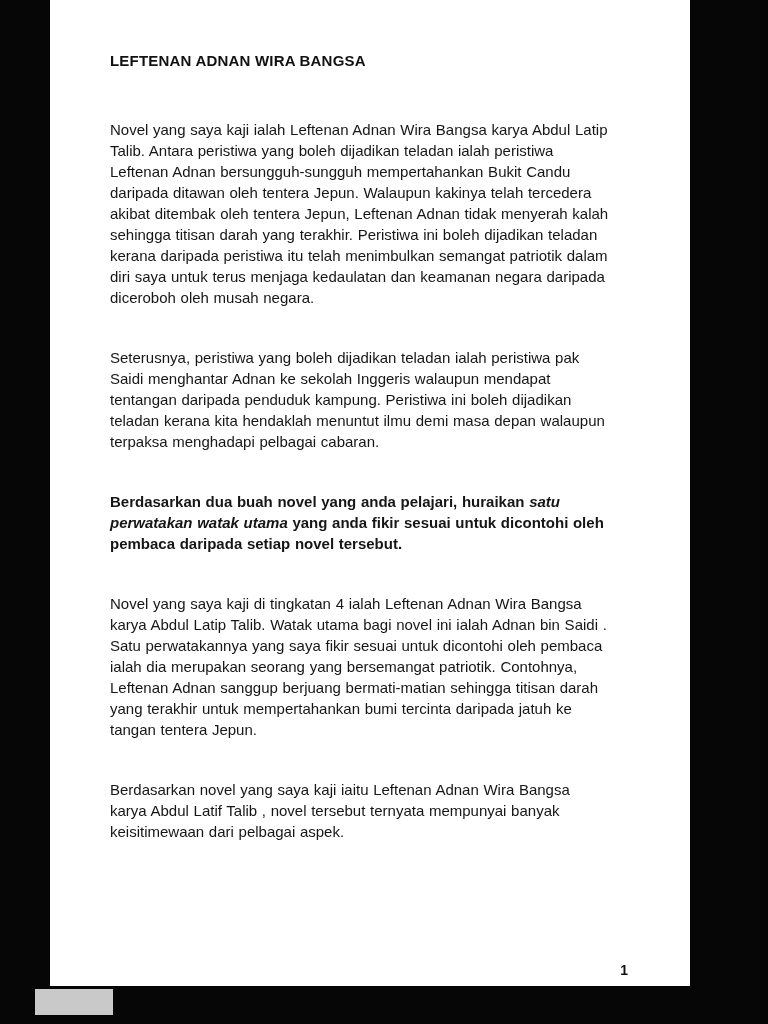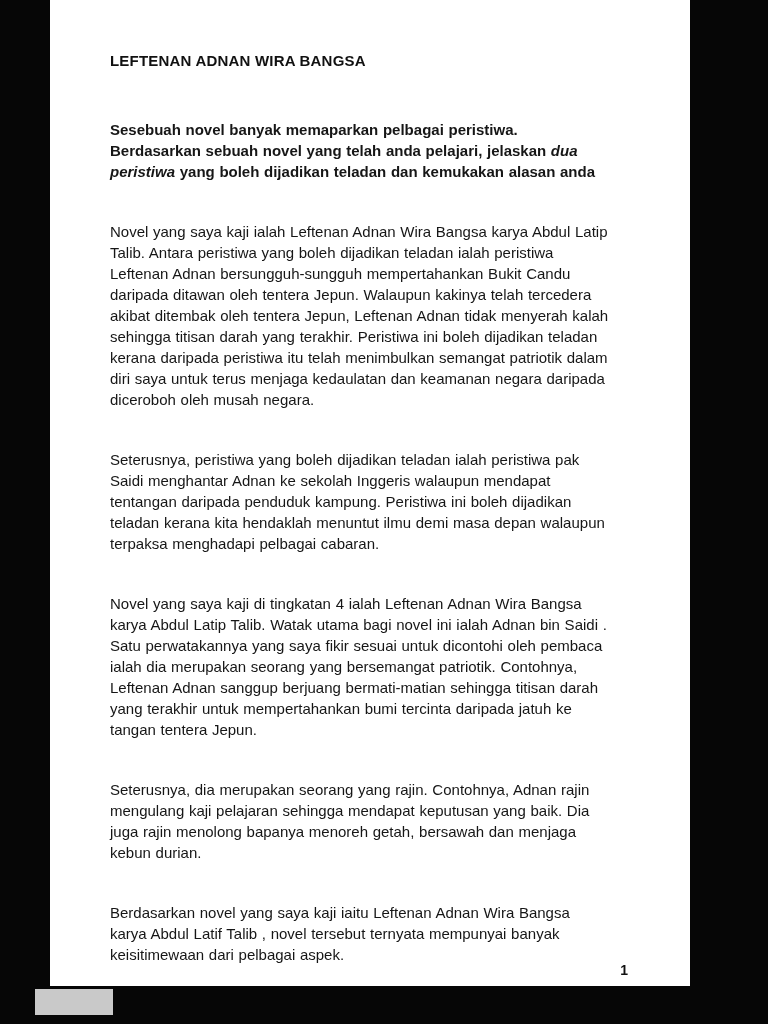--- a/index.html
+++ b/index.html
@@ -70,24 +70,23 @@
     background: #c9c9c9;
   }
 </style>
 </head>
 <body>
 
 <div class="page">
   <div class="content">
     <h1 class="doc-title">LEFTENAN ADNAN WIRA BANGSA</h1>
     <div id="blocks">
-        <p class="block question"><span>Sesebuah novel banyak memaparkan pelbagai peristiwa. Berdasarkan sebuah novel yang telah anda pelajari, jelaskan </span><span class="italic">dua peristiwa</span><span> yang boleh dijadikan teladan dan kemukakan alasan anda</span></p>
         <p class="block body"><span>Novel yang saya kaji ialah Leftenan Adnan Wira Bangsa karya Abdul Latip Talib. Antara peristiwa yang boleh dijadikan teladan ialah peristiwa Leftenan Adnan bersungguh-sungguh mempertahankan Bukit Candu daripada ditawan oleh tentera Jepun. Walaupun kakinya telah tercedera akibat ditembak oleh tentera Jepun, Leftenan Adnan tidak menyerah kalah sehingga titisan darah yang terakhir. Peristiwa ini boleh dijadikan teladan kerana daripada peristiwa itu telah menimbulkan semangat patriotik dalam diri saya untuk terus menjaga kedaulatan dan keamanan negara daripada diceroboh oleh musah negara.</span></p>
         <p class="block body"><span>Seterusnya, peristiwa yang boleh dijadikan teladan ialah peristiwa pak Saidi menghantar Adnan ke sekolah Inggeris walaupun mendapat tentangan daripada penduduk kampung. Peristiwa ini boleh dijadikan teladan kerana kita hendaklah menuntut ilmu demi masa depan walaupun terpaksa menghadapi pelbagai cabaran.</span></p>
+        <p class="block question"><span>Berdasarkan dua buah novel yang anda pelajari, huraikan </span><span class="italic">satu perwatakan watak utama</span><span> yang anda fikir sesuai untuk dicontohi oleh pembaca daripada setiap novel tersebut.</span></p>
         <p class="block body"><span>Novel yang saya kaji di tingkatan 4 ialah Leftenan Adnan Wira Bangsa karya Abdul Latip Talib. Watak utama bagi novel ini ialah Adnan bin Saidi . Satu perwatakannya yang saya fikir sesuai untuk dicontohi oleh pembaca ialah dia merupakan seorang yang bersemangat patriotik. Contohnya, Leftenan Adnan sanggup berjuang bermati-matian sehingga titisan darah yang terakhir untuk mempertahankan bumi tercinta daripada jatuh ke tangan tentera Jepun.</span></p>
-        <p class="block body"><span>Seterusnya, dia merupakan seorang yang rajin. Contohnya, Adnan rajin mengulang kaji pelajaran sehingga mendapat keputusan yang baik. Dia juga rajin menolong bapanya menoreh getah, bersawah dan menjaga kebun durian.</span></p>
         <p class="block body"><span>Berdasarkan novel yang saya kaji iaitu Leftenan Adnan Wira Bangsa karya Abdul Latif Talib , novel tersebut ternyata mempunyai banyak keisitimewaan dari pelbagai aspek.</span></p>
       </div>
   </div>
   <div class="page-number">1</div>
 </div>
 
 <div class="next-page-peek"></div>
 
 </body></html>

